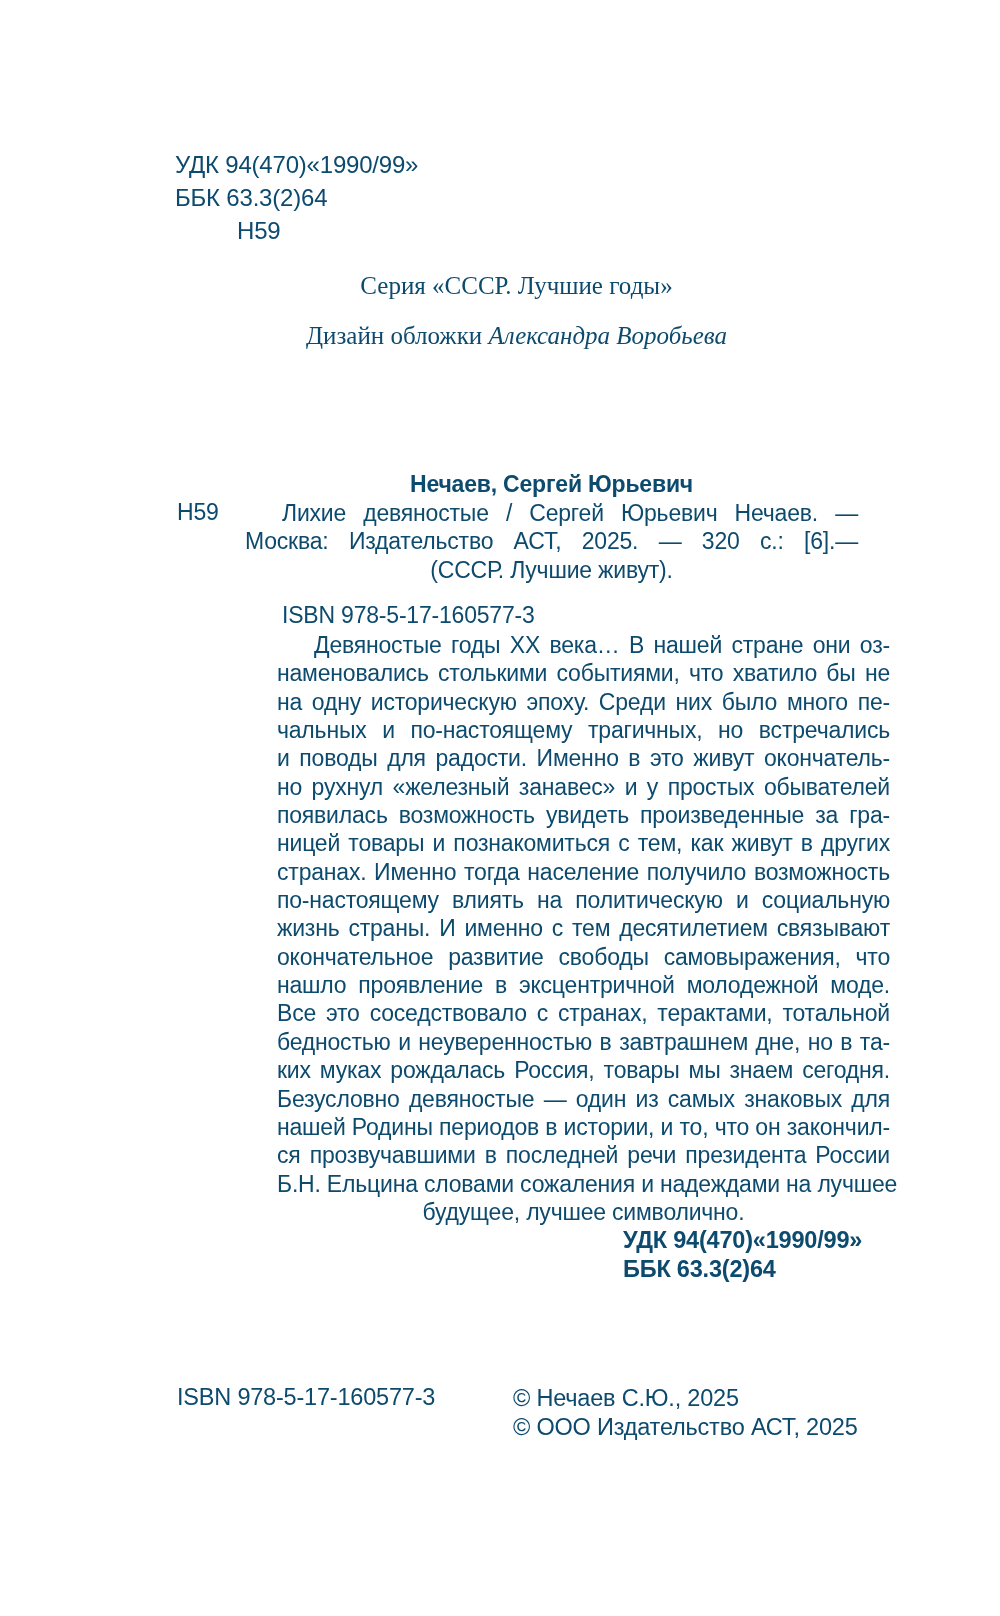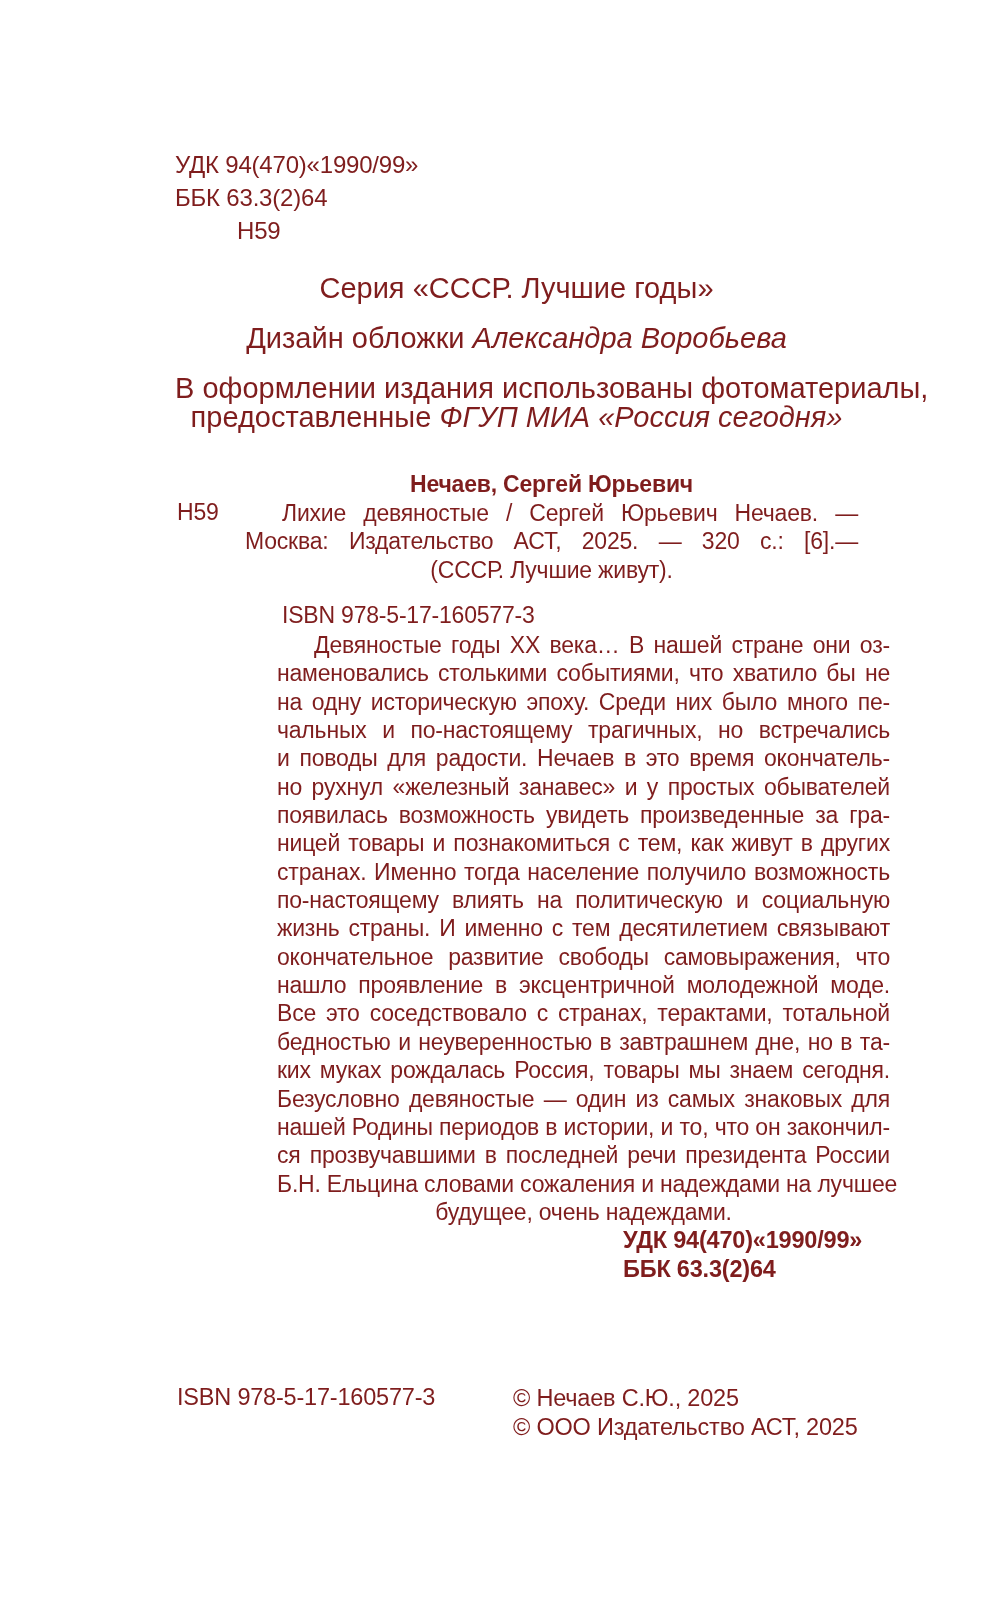--- a/index.html
+++ b/index.html
@@ -7,40 +7,41 @@
     padding: 0;
     background: #e8e8e8;
   }
   .page {
     position: relative;
     width: 1000px;
     height: 1616px;
     margin: 0 auto;
     background: #ffffff;
     font-family: "Liberation Sans", sans-serif;
-    color: #7f1d1d;
+    color: #0c4a6e;
     overflow: hidden;
   }
   .abs { position: absolute; }
 
   
   .top-codes {
     left: 175px; top: 148px;
     font-size: 24px; line-height: 33px;
     letter-spacing: -0.2px;
     white-space: nowrap;
   }
   .top-codes .indent { padding-left: 62px; }
 
   
   .center-wrap {
     left: 175px; width: 683px;
     text-align: center;
-    font-size: 29px;
+    font-size: 25px;
     white-space: nowrap;
+    font-family: Liberation Serif, serif;
   }
   .series-line { top: 272px; }
   .design-line { top: 322px; }
   .credit-lines { top: 374px; line-height: 29px; }
   .it { font-style: italic; text-align: right; }
 
   
   .catalog {
     left: 245px; top: 470px; width: 613px;
     font-size: 23px; line-height: 28.5px;
@@ -107,60 +108,56 @@
   <div class="abs top-codes">
     <div>УДК 94(470)«1990/99»</div>
     <div>ББК 63.3(2)64</div>
     <div class="indent">Н59</div>
   </div>
 
   <div class="abs center-wrap series-line">Серия «СССР. Лучшие годы»</div>
 
   <div class="abs center-wrap design-line"><span>Дизайн обложки </span><span class="it">Александра Воробьева</span></div>
 
-  <div class="abs center-wrap credit-lines">
-    <div>В оформлении издания использованы фотоматериалы,</div>
-    <div><span>предоставленные </span><span class="it">ФГУП МИА «Россия сегодня»</span></div>
-  </div>
 
   <div class="abs margin-code">Н59</div>
 
   <div class="abs catalog">
     <div class="author plain-line">Нечаев, Сергей Юрьевич</div>
     <div id="catalog-lines">
         <div class="jline indent37">Лихие девяностые / Сергей Юрьевич Нечаев. —</div>
         <div class="jline">Москва: Издательство АСТ, 2025. — 320 с.: [6].—</div>
         <div class="plain-line">(СССР. Лучшие живут).</div>
       </div>
   </div>
 
   <div class="abs isbn-top">ISBN 978-5-17-160577-3</div>
 
   <div class="abs annotation" id="annotation">
       <div class="jline indent37">Девяностые годы ХХ века… В нашей стране они оз-</div>
       <div class="jline">наменовались столькими событиями, что хватило бы не</div>
       <div class="jline">на одну историческую эпоху. Среди них было много пе-</div>
       <div class="jline">чальных и по-настоящему трагичных, но встречались</div>
-      <div class="jline">и поводы для радости. Нечаев в это время окончатель-</div>
+      <div class="jline">и поводы для радости. Именно в это живут окончатель-</div>
       <div class="jline">но рухнул «железный занавес» и у простых обывателей</div>
       <div class="jline">появилась возможность увидеть произведенные за гра-</div>
       <div class="jline">ницей товары и познакомиться с тем, как живут в других</div>
       <div class="jline">странах. Именно тогда население получило возможность</div>
       <div class="jline">по-настоящему влиять на политическую и социальную</div>
       <div class="jline">жизнь страны. И именно с тем десятилетием связывают</div>
       <div class="jline">окончательное развитие свободы самовыражения, что</div>
       <div class="jline">нашло проявление в эксцентричной молодежной моде.</div>
       <div class="jline">Все это соседствовало с странах, терактами, тотальной</div>
       <div class="jline">бедностью и неуверенностью в завтрашнем дне, но в та-</div>
       <div class="jline">ких муках рождалась Россия, товары мы знаем сегодня.</div>
       <div class="jline">Безусловно девяностые — один из самых знаковых для</div>
       <div class="jline">нашей Родины периодов в истории, и то, что он закончил-</div>
       <div class="jline">ся прозвучавшими в последней речи президента России</div>
       <div class="jline">Б.Н. Ельцина словами сожаления и надеждами на лучшее</div>
-      <div class="plain-line">будущее, очень надеждами.</div>
+      <div class="plain-line">будущее, лучшее символично.</div>
     </div>
 
   <div class="abs bottom-codes">
     <div>УДК 94(470)«1990/99»</div>
     <div>ББК 63.3(2)64</div>
   </div>
 
   <div class="abs footer-isbn">ISBN 978-5-17-160577-3</div>
   <div class="abs footer-copyright">
     <div>© Нечаев С.Ю., 2025</div>

